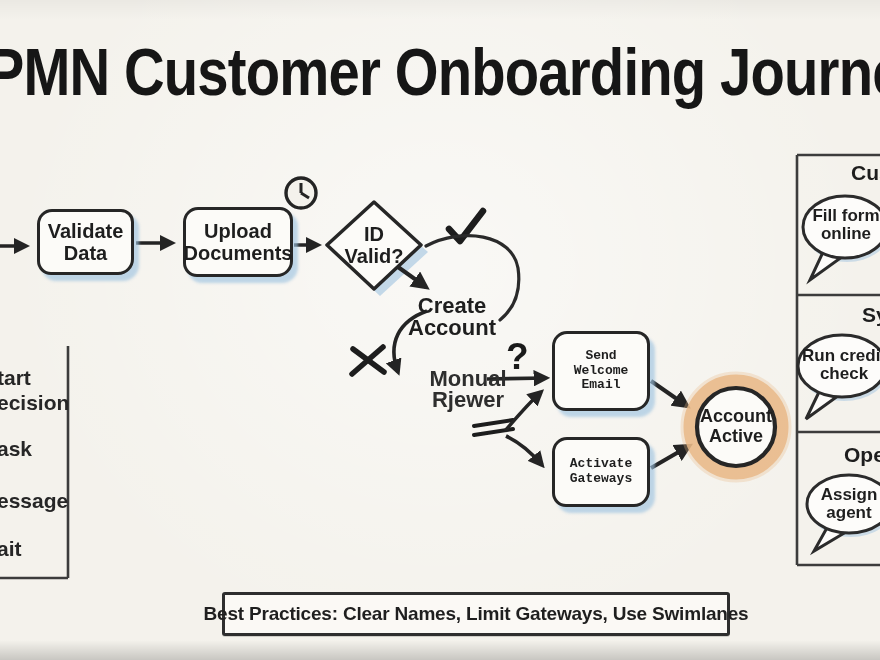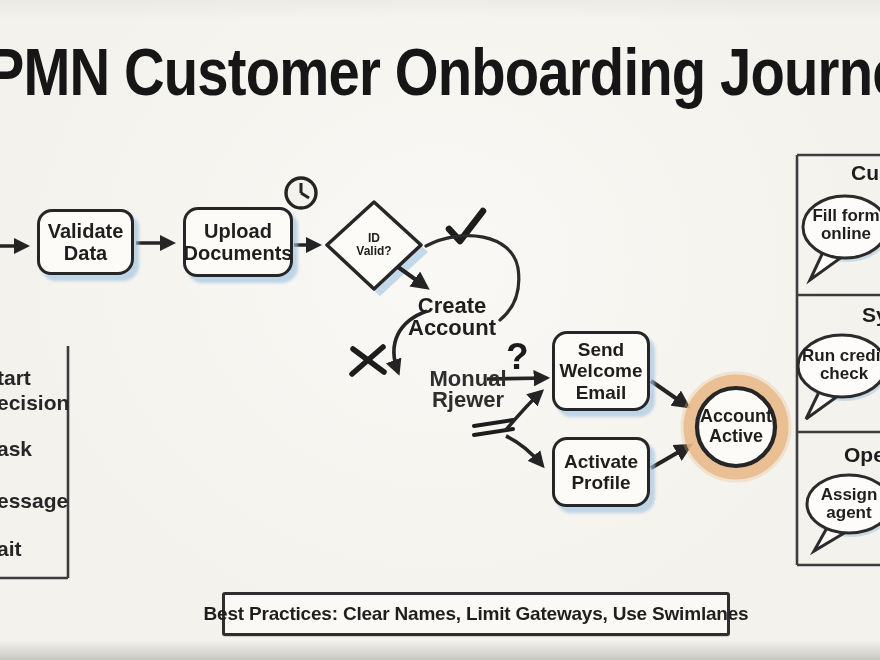--- a/index.html
+++ b/index.html
@@ -24,21 +24,21 @@
   }
 
   .task {
     position:absolute; z-index:2;
     background:#fcfbf8;
     border:3.5px solid #262626;
     border-radius:15px 13px 16px 14px;
     box-shadow:5px 6px 3px rgba(158,195,224,0.65);
     font-size:20px; line-height:1.12;
   }
-  .task.small { font-size:19px; }
+  .task.small { font-size:13px;font-family:Liberation Mono, monospace; }
 
   .freelabel { font-size:22px; line-height:0.95; }
 
   .legend-item { font-size:21px; color:#262626; }
   .lane-label { font-size:21px; color:#1d1d1d; white-space:nowrap; }
   .bubble-text { font-size:17px; line-height:1.05; text-align:center; }
 
   .qmark { font-size:37px; font-weight:700; color:#1a1a1a; }
 
   .bp-box {
@@ -136,37 +136,37 @@
   </svg>
 
   <div class="title">BPMN Customer Onboarding Journey</div>
 
   <div class="task center txt" style="left:183px; top:207px; width:110px; height:70px;">Upload
 Documents</div>
 
   <div class="task center txt" style="left:37px; top:209px; width:97px; height:66px;">Validate
 Data</div>
 
-  <div class="txt center" style="left:329px; top:221px; width:90px; height:48px; font-size:12px; line-height:1.1;">ID
+  <div class="txt center" style="left:329px; top:221px; width:90px; height:48px; font-size:20px; line-height:1.1;">ID
 Valid?</div>
 
   <div class="txt center freelabel" style="left:398px; top:295px; width:108px; height:44px; font-size:22px; line-height:1.0;">Create
 Account</div>
 
   <div class="txt freelabel" style="left:423px; top:369px; width:90px; font-size:22px; line-height:0.95; color:#2e2e2e;text-align:center;">Monual
 Rjewer</div>
 
   <div class="txt qmark" style="left:506px; top:336px;">?</div>
 
   <div class="task small center txt" style="left:552px; top:331px; width:98px; height:80px;">Send
 Welcome
 Email</div>
 
   <div class="task small center txt" style="left:552px; top:437px; width:98px; height:70px;">Activate
-Profile</div>
+Gateways</div>
 
   <div class="txt center circle-label" style="left:698px; top:405px; width:76px; height:44px;">Account
 Active</div>
 
   <div class="txt legend-item" style="left:-3px; top:366px;">tart</div>
   <div class="txt legend-item" style="left:-3px; top:391px;">ecision</div>
   <div class="txt legend-item" style="left:-3px; top:437px;">ask</div>
   <div class="txt legend-item" style="left:-3px; top:489px;">essage</div>
   <div class="txt legend-item" style="left:-3px; top:537px;">ait</div>
 

